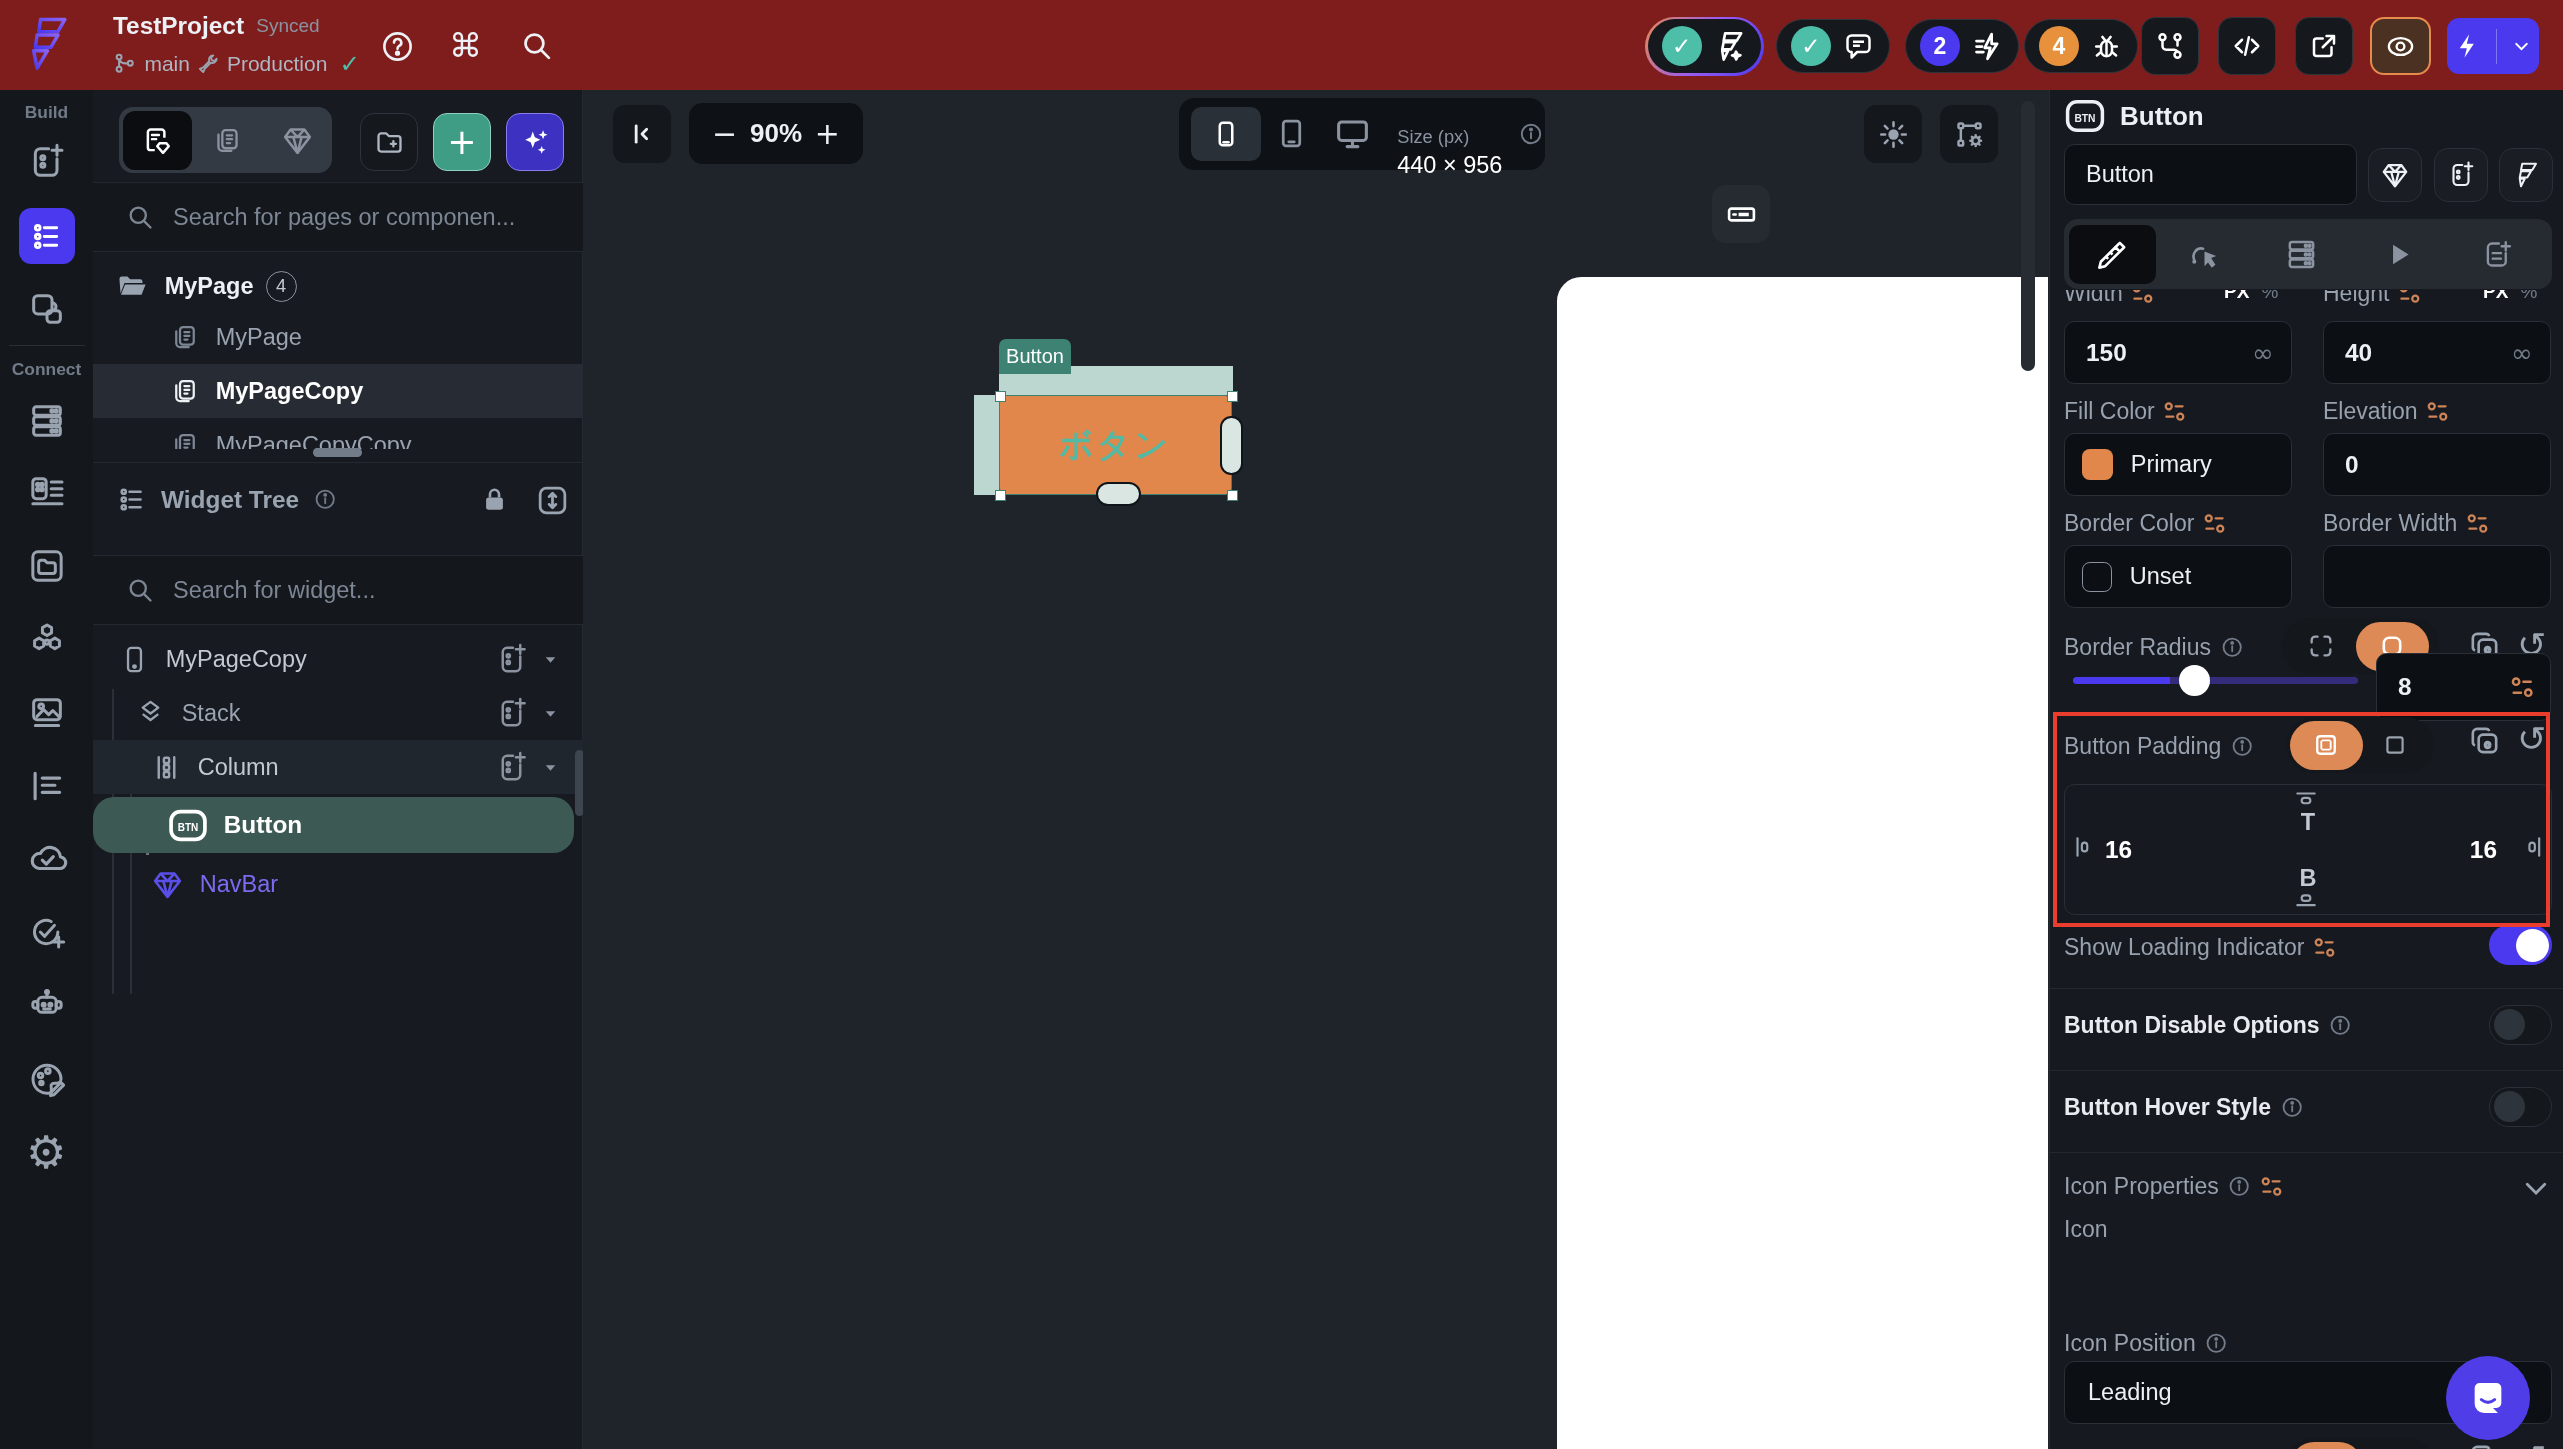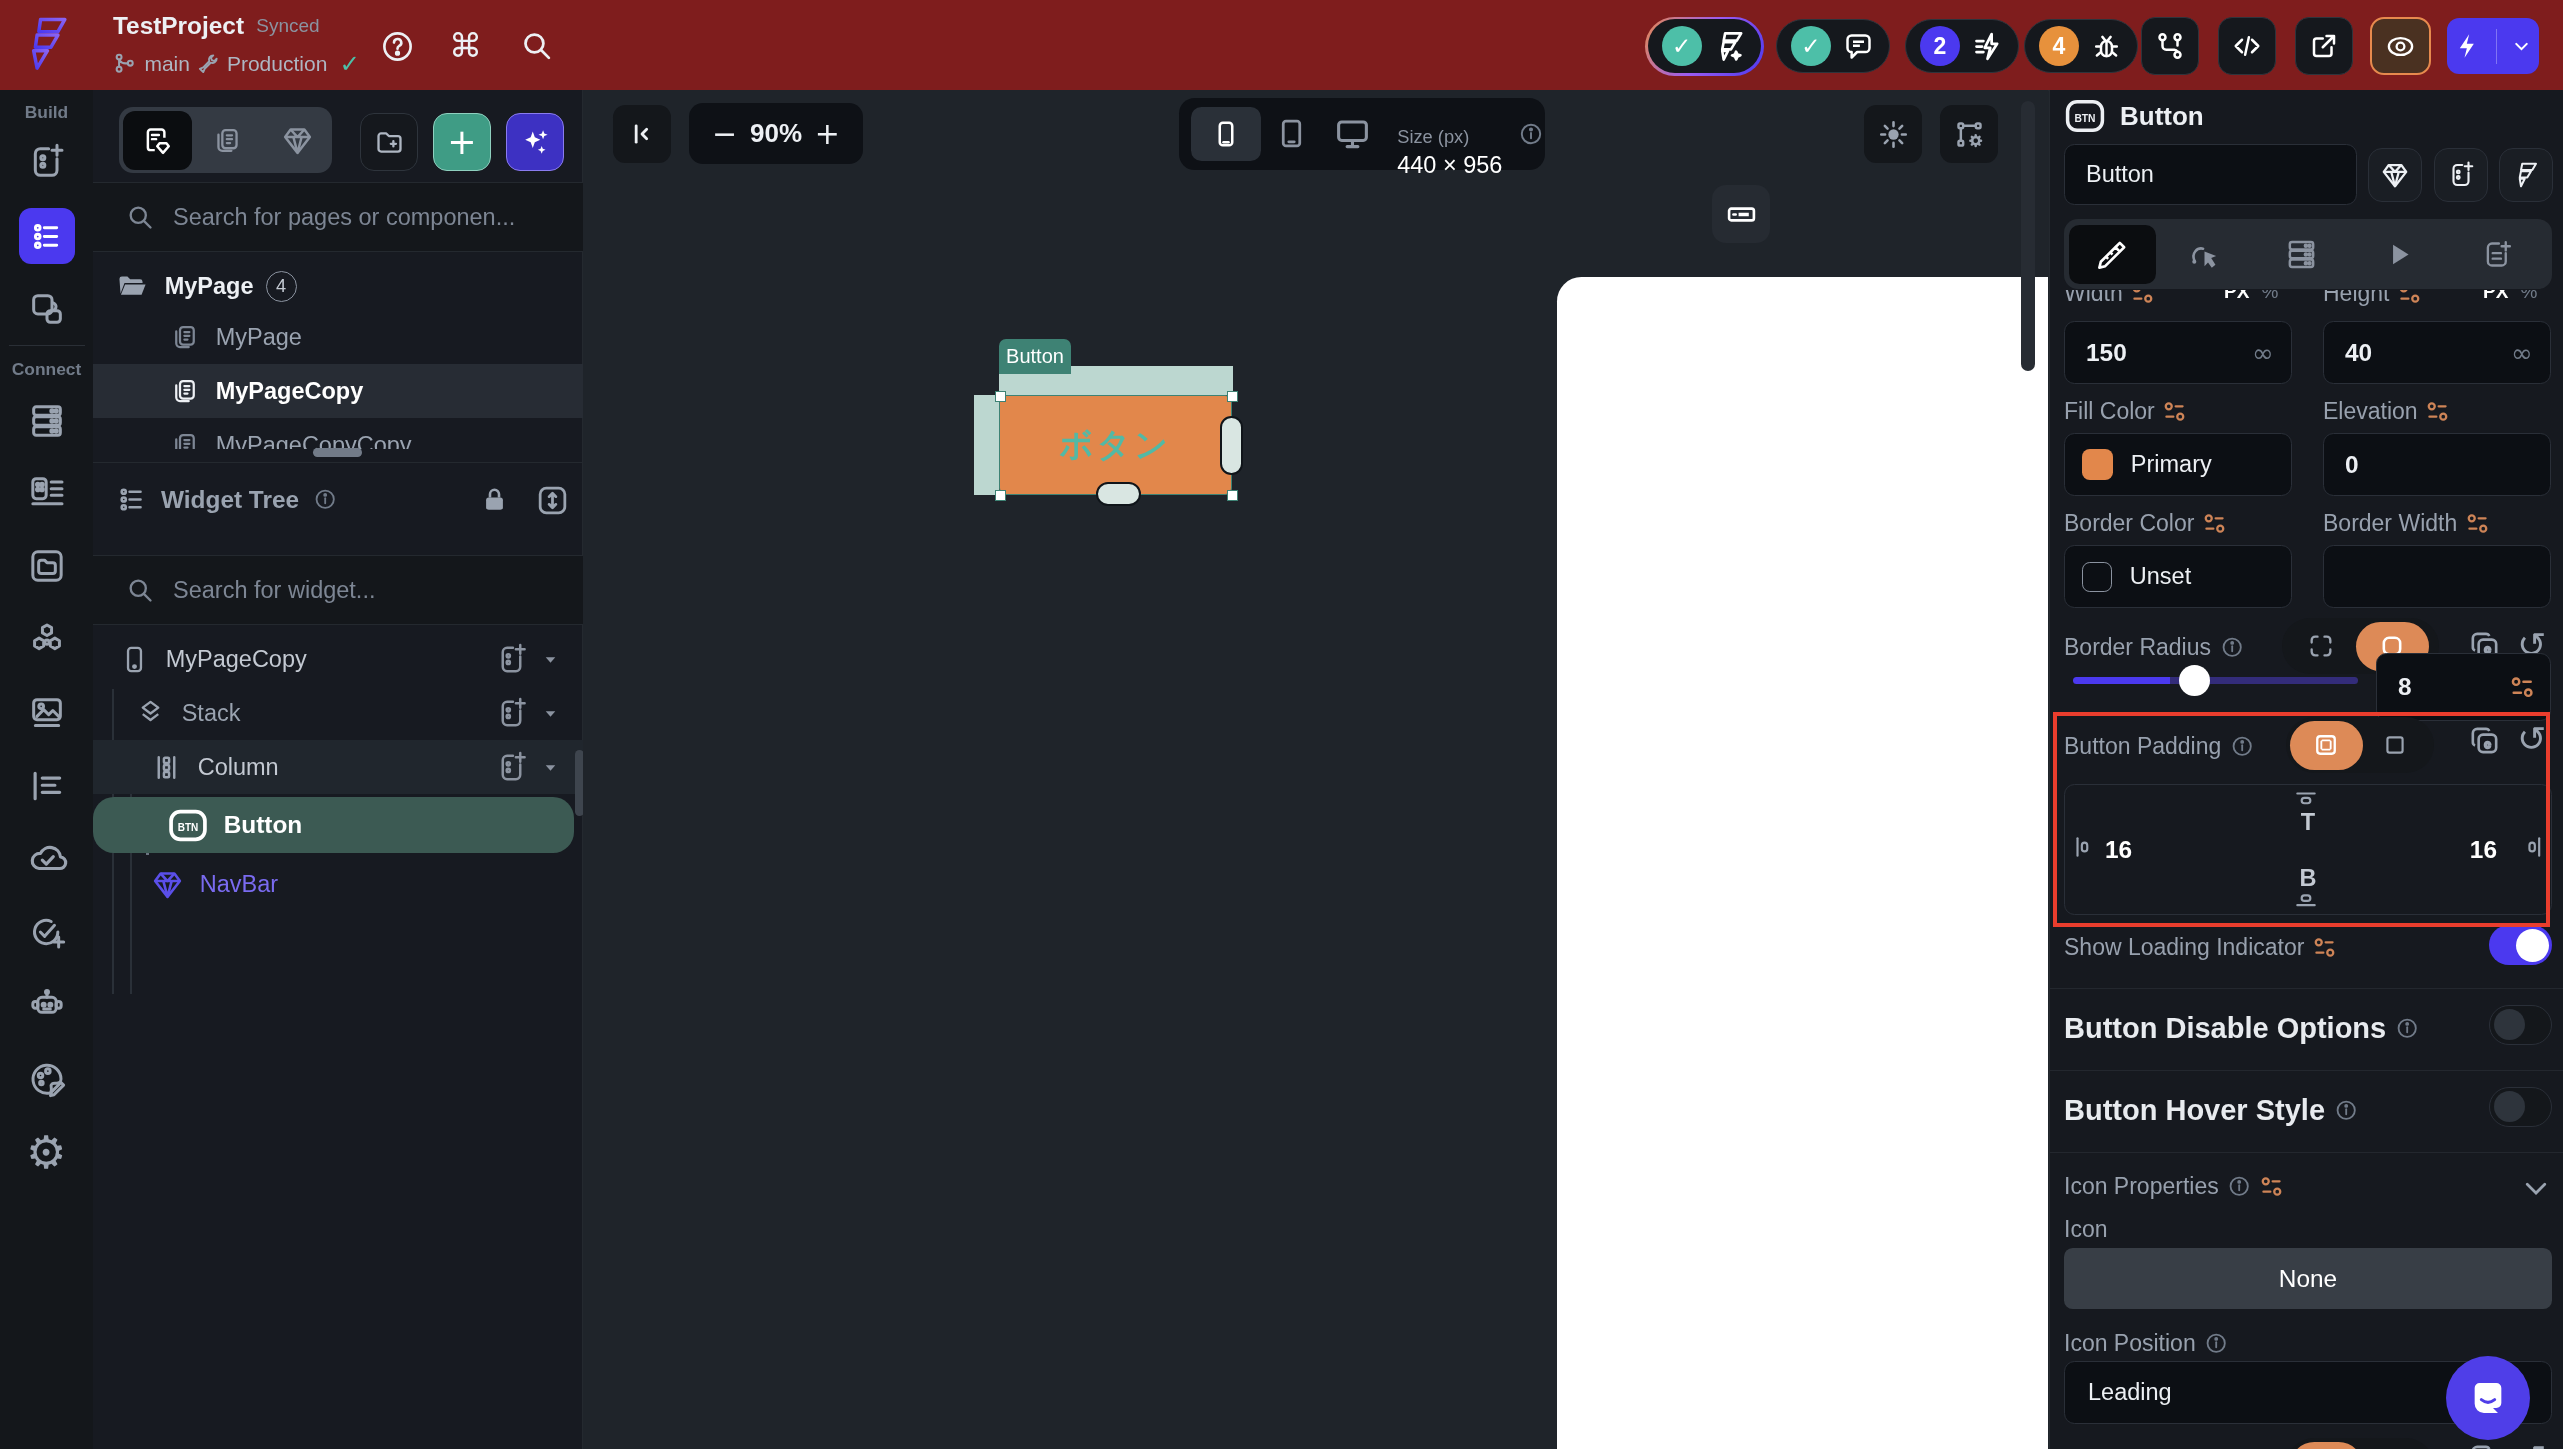--- a/index.html
+++ b/index.html
@@ -26,21 +26,21 @@
   .searchtxt{font-size:23.5px;color:#7D8694;margin-left:19px;white-space:nowrap;}
   .prow{position:absolute;left:0;width:490px;height:54px;display:flex;align-items:center;}
   .prow-label{font-size:23.5px;color:#9AA3B0;margin-left:15.7px;}
   
   .toolbtn{position:absolute;width:58px;height:58px;border-radius:12.2px;background:#14171B;display:flex;align-items:center;justify-content:center;}
   .phone{position:absolute;left:974px;top:187px;width:690px;height:1273px;background:#FFFFFF;border-radius:24.4px;}
   
   .rpanel{left:2049px;top:90px;width:515px;height:1360px;background:#16191F;border-left:0.9px solid #24292F;box-sizing:border-box;}
   .inp{position:absolute;background:#0C0F14;border:1.7px solid #2A2F38;border-radius:10.5px;display:flex;align-items:center;box-sizing:border-box;color:#EDF0F4;}
   .lbl{position:absolute;color:#98A1AE;font-size:23px;display:flex;align-items:center;gap:8.7px;white-space:nowrap;}
-  .lblw{color:#E8EBEF;font-weight:bold;font-size:29px;}
+  .lblw{color:#E8EBEF;font-weight:bold;font-size:23px;}
   .rdiv{position:absolute;left:0;width:515px;height:0;border-top:1.7px solid #23272E;}
   .toggle-on{position:absolute;width:63px;height:40px;border-radius:20px;background:#4B39EF;}
   .toggle-on .knob{position:absolute;right:3.5px;top:3.5px;width:33px;height:33px;border-radius:50%;background:#fff;}
   .toggle-off{position:absolute;width:63px;height:40px;border-radius:20px;background:#14171B;border:1.7px solid #2A2F38;box-sizing:border-box;}
   .toggle-off .knob{position:absolute;left:3.5px;top:2.6px;width:31px;height:31px;border-radius:50%;background:#2E343C;}
   .minitoggle{position:absolute;height:56px;background:#14171B;border-radius:28px;display:flex;align-items:center;padding:0 3.5px;box-sizing:border-box;}
   .mt-opt{width:73px;height:49px;display:flex;align-items:center;justify-content:center;border-radius:24.4px;}
   .mt-sel{background:#DD8A57;color:#fff;}
   .glyph{font-family:"DejaVu Sans",sans-serif;}
 </style>
@@ -874,23 +874,20 @@
             <circle cx="15" cy="14.5" r="2.6"></circle>
           </svg>
       </div>
       <svg class="abs" style="left:471px;top:883px;" width="30" height="30" viewBox="0 0 24 24" fill="none" stroke="#9AA3B0" stroke-width="2.2" stroke-linecap="round">
           <path d="m5 9 7 7 7-7"></path>
         </svg>
 
       <div class="lbl" style="left:14px;top:926px;">
           <span>Icon</span>
         </div>
-      <div class="abs flex" style="left:14px;top:958px;width:488px;height:61px;background:#383E46;border-radius:8.7px;justify-content:center;">
-        <span style="font-size:24.4px;color:#fff;">None</span>
-      </div>
 
       <div class="lbl" style="left:14px;top:1040px;">
         <span>Icon Position</span>
         <svg width="24.4" height="24.4" viewBox="0 0 24 24" fill="none" stroke="#717B89" stroke-width="1.8">
             <circle cx="12" cy="12" r="8.5"></circle>
             <path d="M12 11v5" stroke-linecap="round"></path>
             <circle cx="12" cy="7.8" r="1" fill="#717B89"></circle>
           </svg>
       </div>
       <div class="inp" style="left:14px;top:1071px;width:488px;height:63px;">

